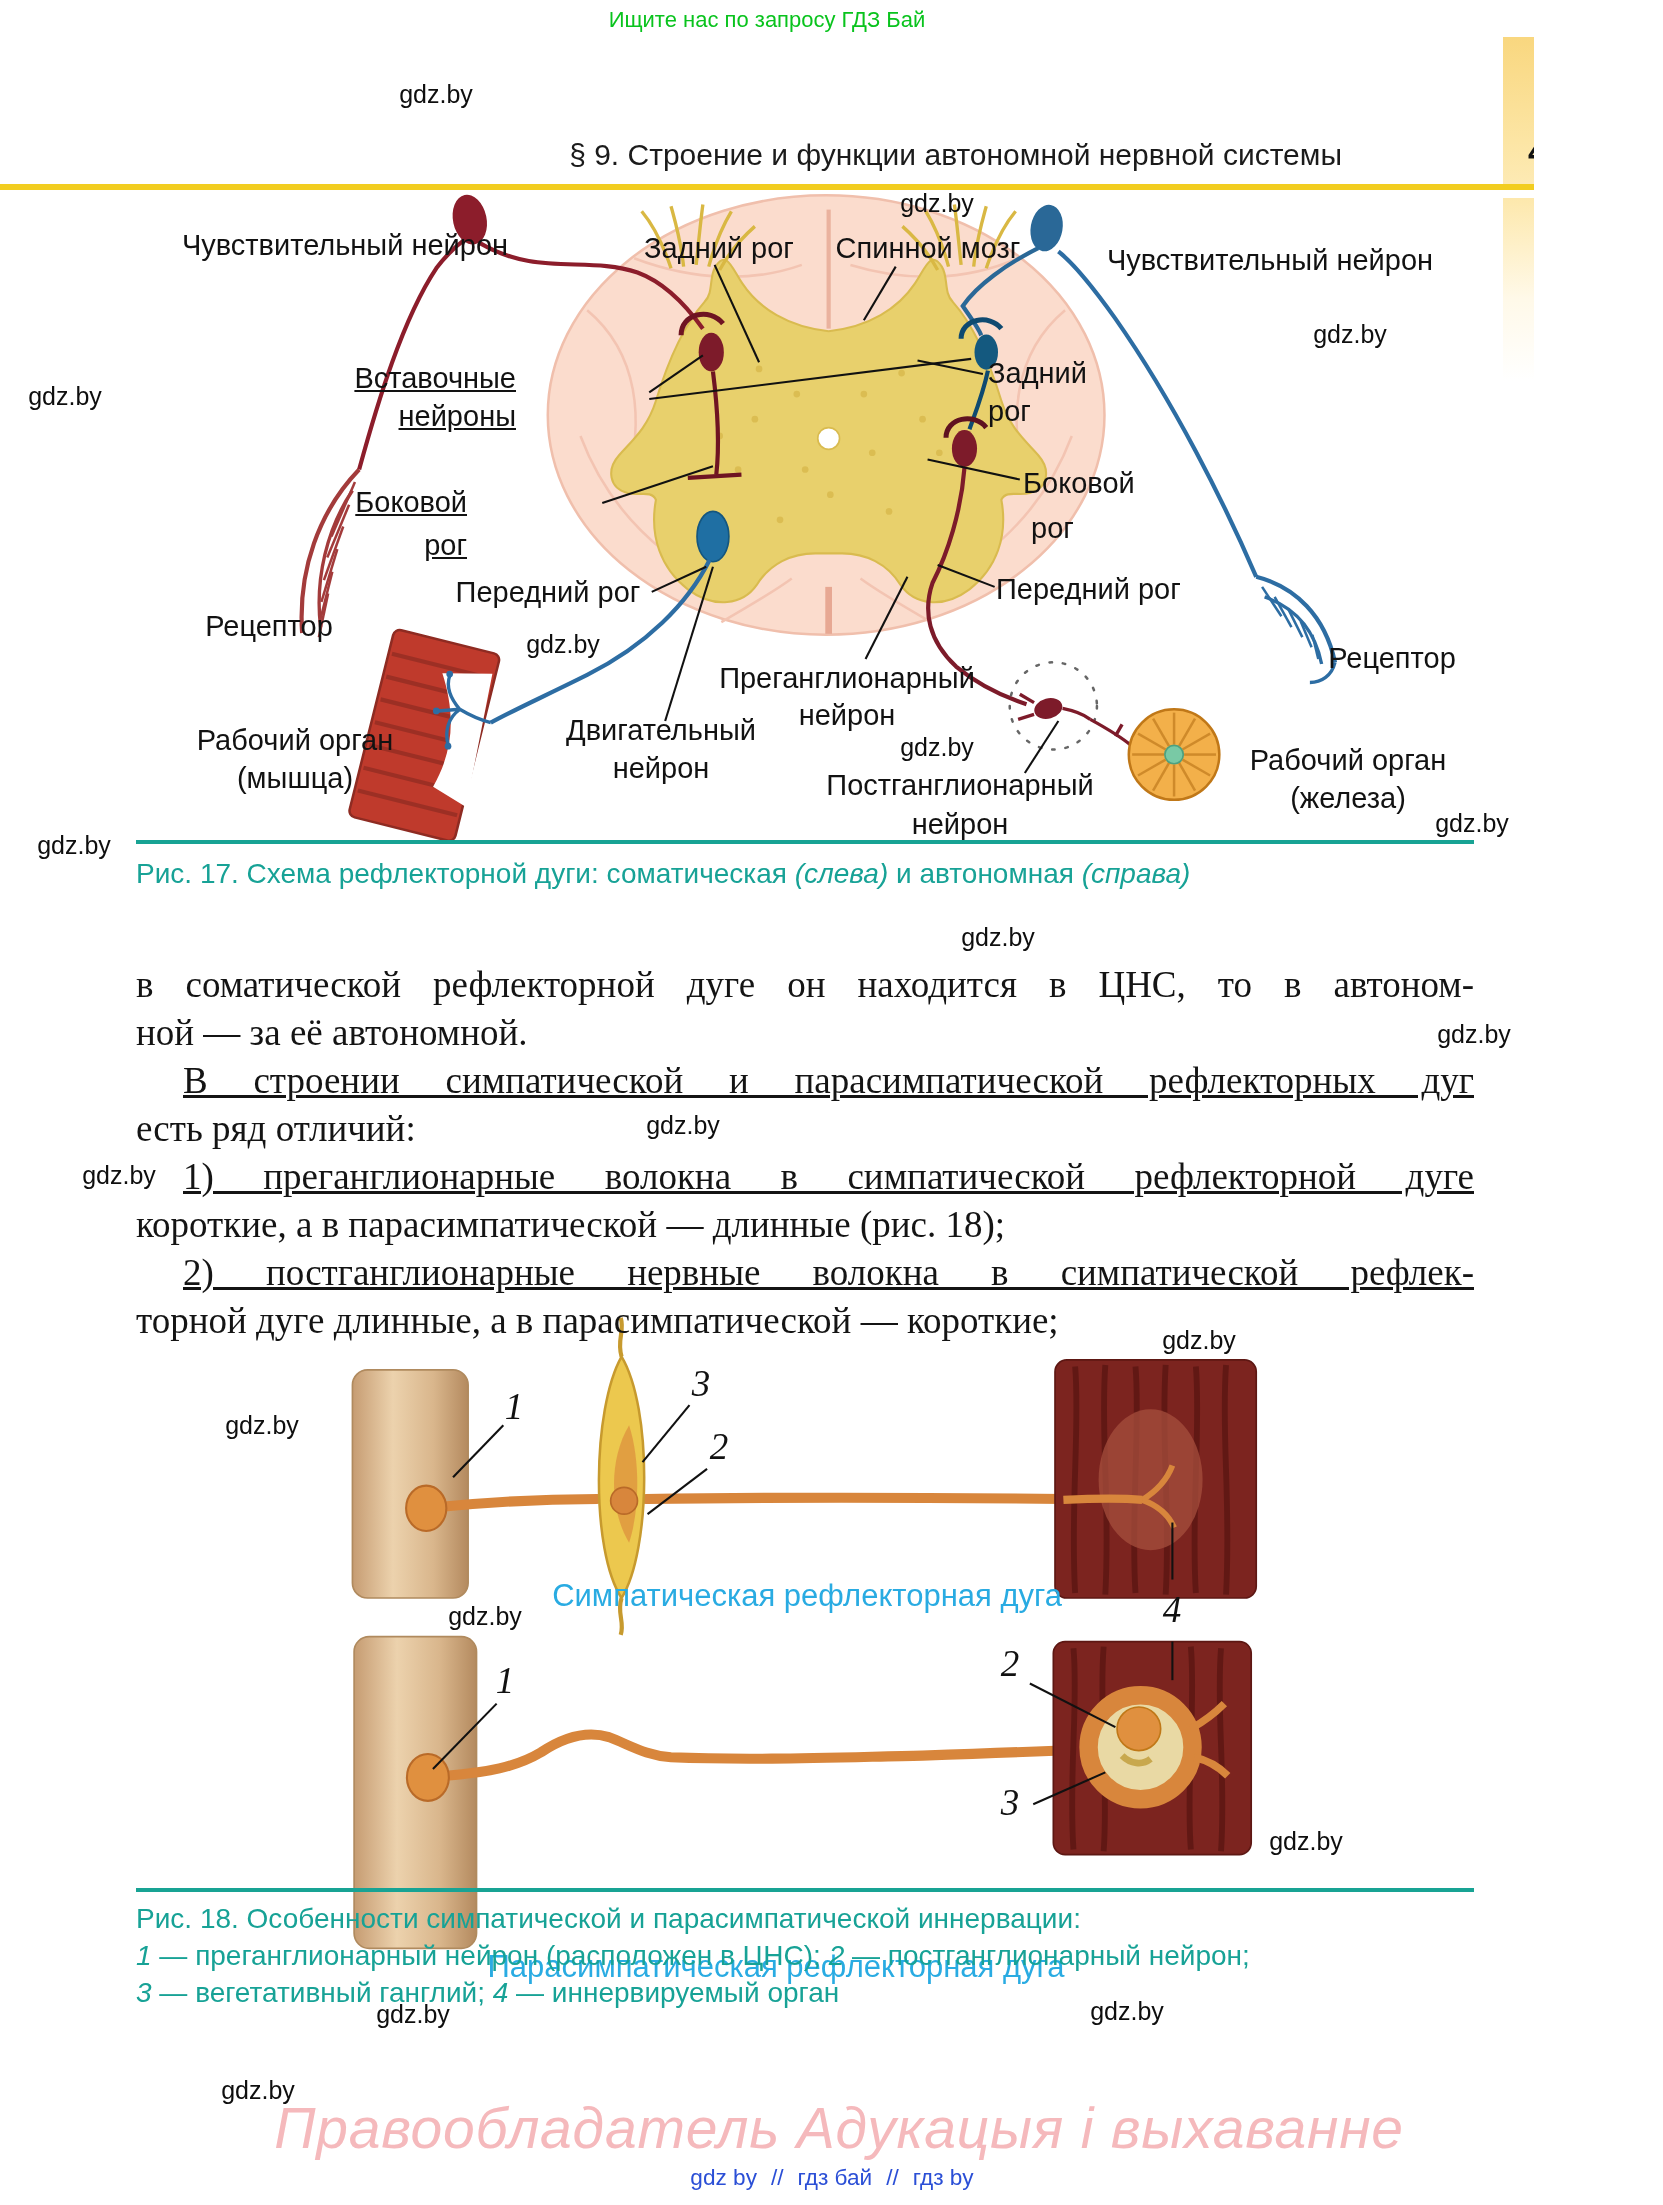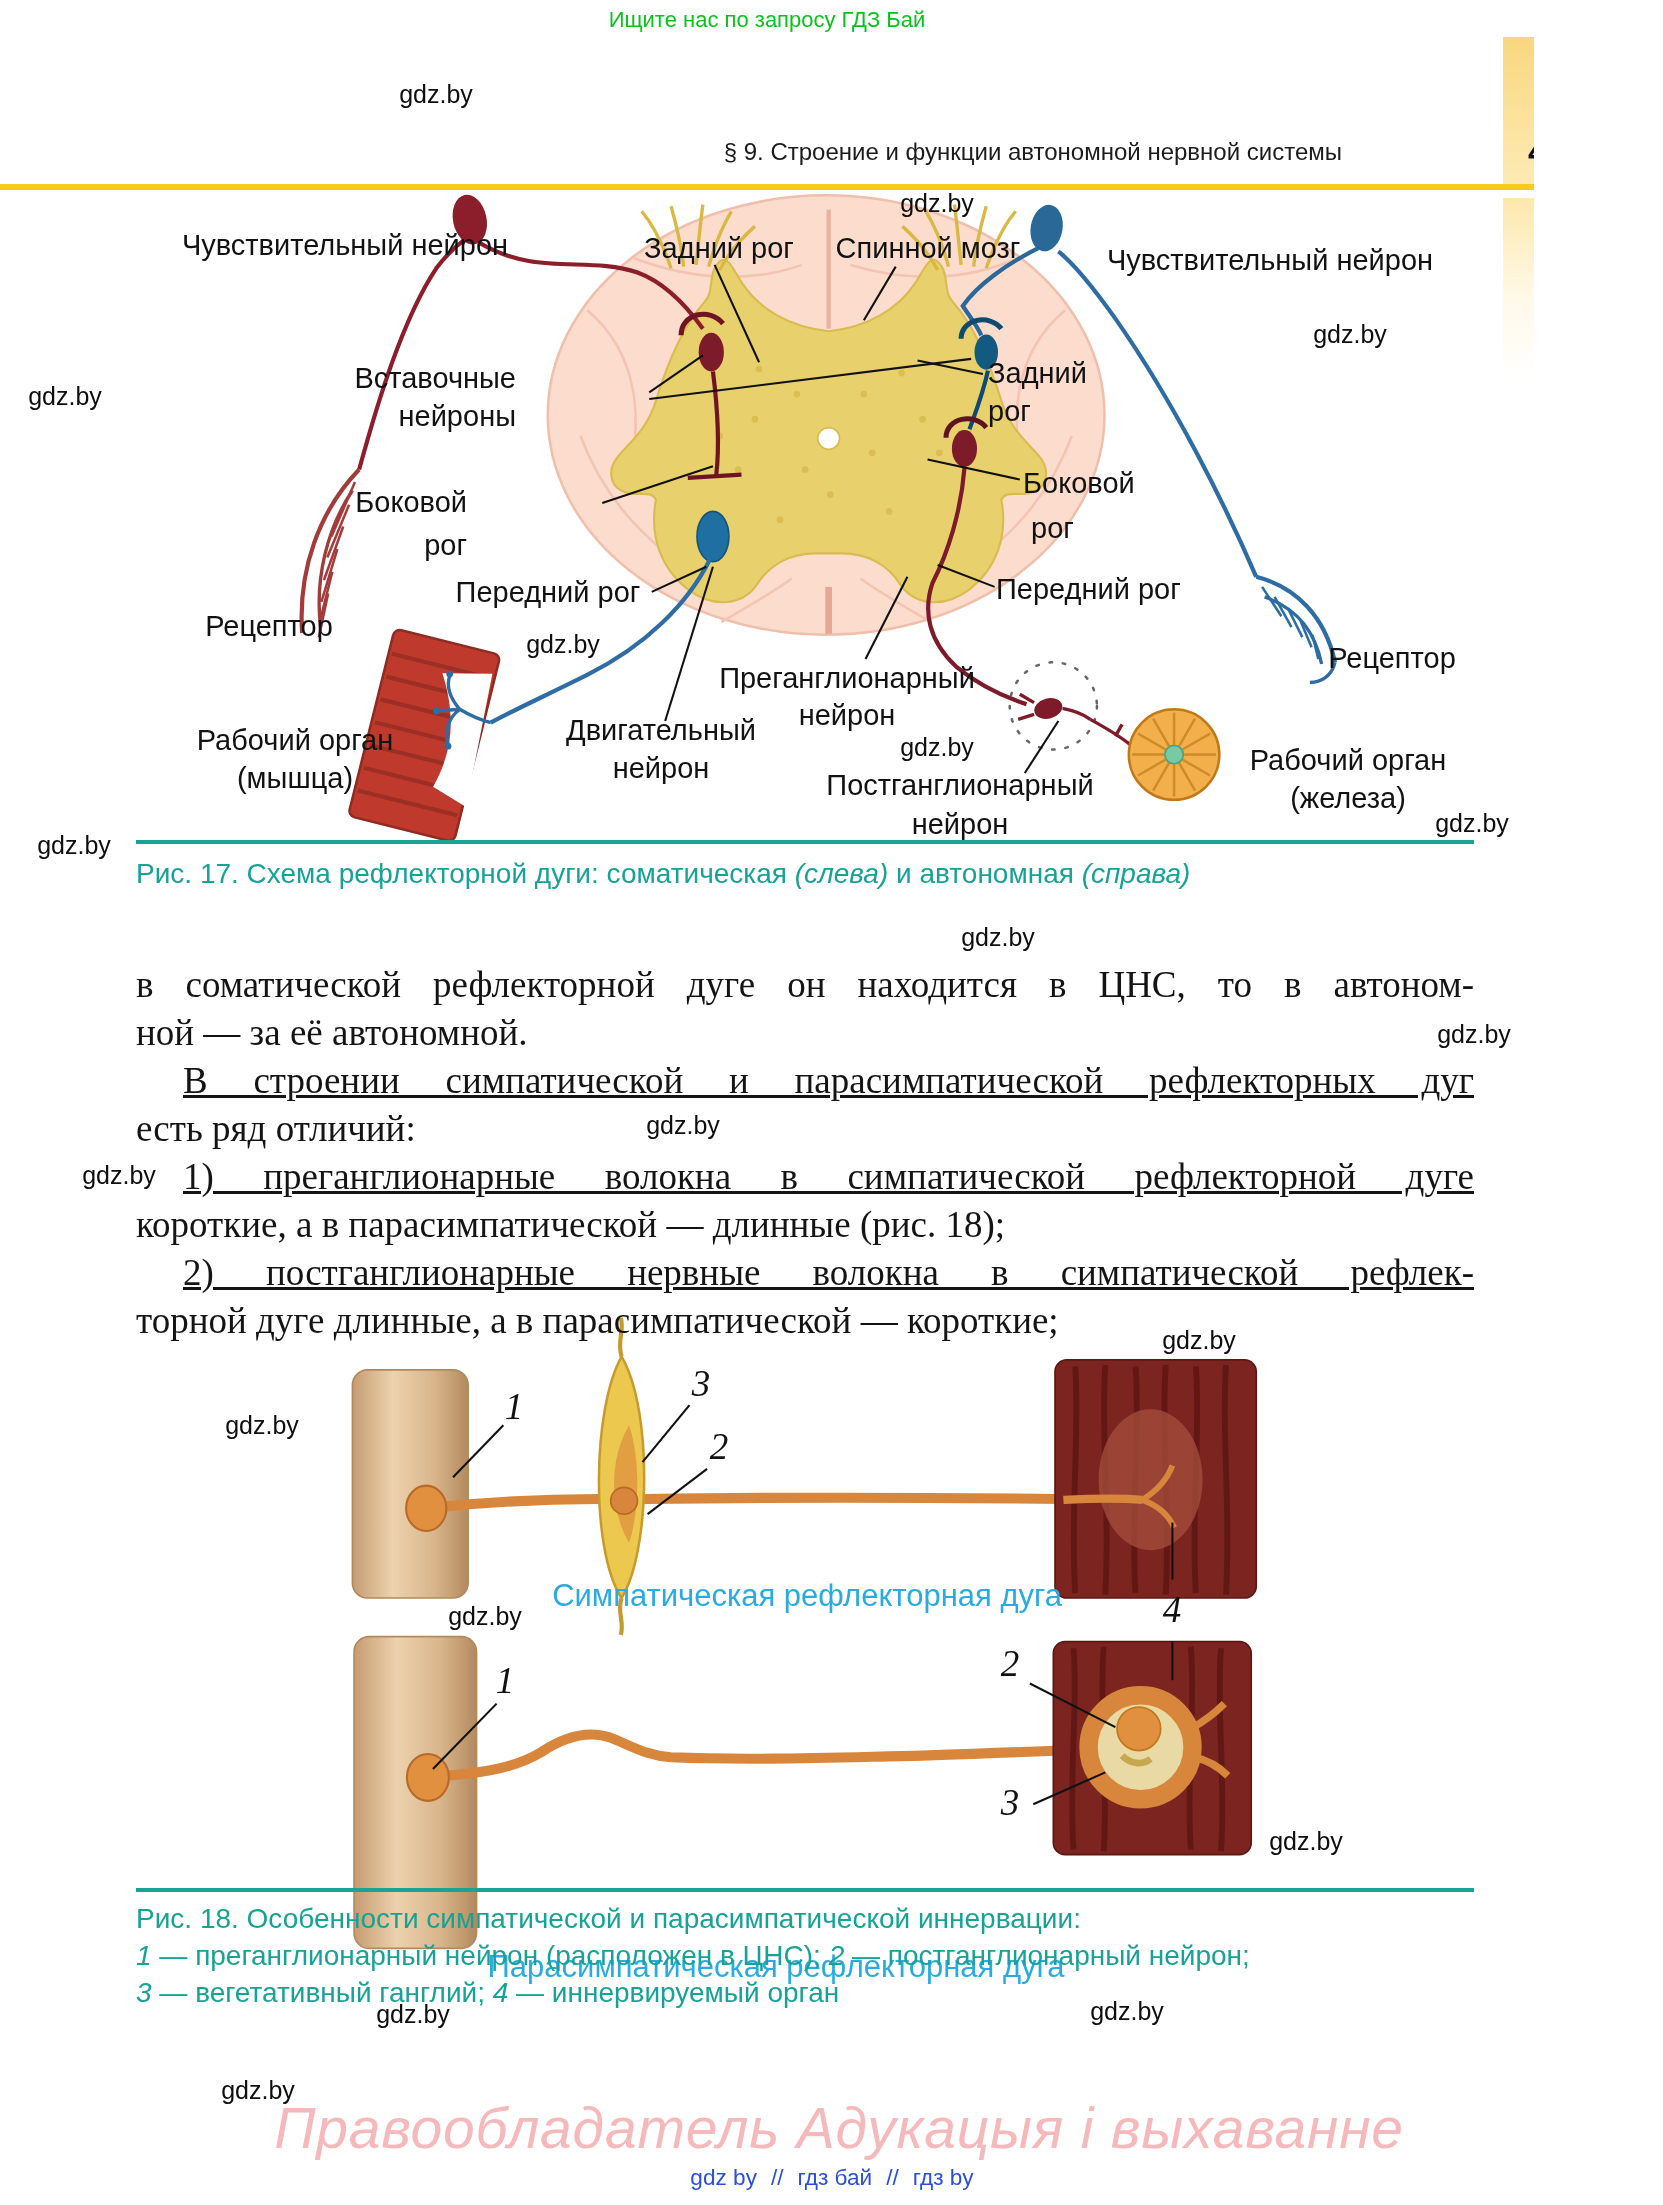--- a/index.html
+++ b/index.html
@@ -4,26 +4,26 @@
 <style>
   html,body{margin:0;padding:0;background:#fff;}
   #page{position:relative;width:1534px;height:2205px;background:#ffffff;overflow:hidden;
         font-family:"Liberation Sans",sans-serif;color:#151515;}
   .promo{position:absolute;left:0;right:0;top:6.7px;text-align:center;font-size:22px;color:#09c31d;}
   .ybox1{position:absolute;left:1503px;top:37px;width:160px;height:148px;
          background:linear-gradient(180deg,#f9d77f 0%,#fce5a4 70%,#fdeab4 100%);}
   .ybox2{position:absolute;left:1503px;top:198px;width:160px;height:183px;
          background:linear-gradient(180deg,#fde8ac 0%,rgba(255,244,214,.55) 55%,rgba(255,255,255,0) 100%);}
   .yrule{position:absolute;left:0;top:184px;width:1664px;height:5.9px;background:#f2cd1f;}
-  .header-title{position:absolute;right:192px;top:138px;font-size:24px;color:#1b1b1b;white-space:nowrap;}
+  .header-title{position:absolute;right:192px;top:138px;font-size:30px;color:#1b1b1b;white-space:nowrap;}
   .pagenum{position:absolute;left:1528px;top:132px;font-size:34px;font-weight:bold;color:#111;}
   .wm{position:absolute;font-size:25px;color:#0e0e0e;transform:translate(-50%,-50%);white-space:nowrap;}
   .lbl{position:absolute;font-size:29px;line-height:34px;white-space:nowrap;color:#121212;}
   .cx{transform:translateX(-50%);}
-  .ra{text-align:right;}
+  .ra{text-align:right;text-decoration:underline;}
   .num{position:absolute;font:italic 37px "Liberation Serif",serif;color:#111;transform:translateX(-50%);}
   .cap-blue{position:absolute;font-size:31px;color:#29abe2;transform:translateX(-50%);white-space:nowrap;}
   .teal-rule{position:absolute;left:136px;width:1338px;height:4.2px;background:#18a394;}
   .cap-teal{position:absolute;left:136px;font-size:28px;line-height:37px;color:#17a296;white-space:nowrap;}
   .cap-teal b{font-weight:normal;}
   .cap-teal i{font-style:italic;}
   .body-text{position:absolute;left:136px;top:961px;width:1338px;
              font-family:"Liberation Serif",serif;font-size:37px;color:#141414;}
   .bl{height:48px;line-height:48px;white-space:nowrap;}
   .bl.j{white-space:normal;text-align:justify;text-align-last:justify;overflow:hidden;}

